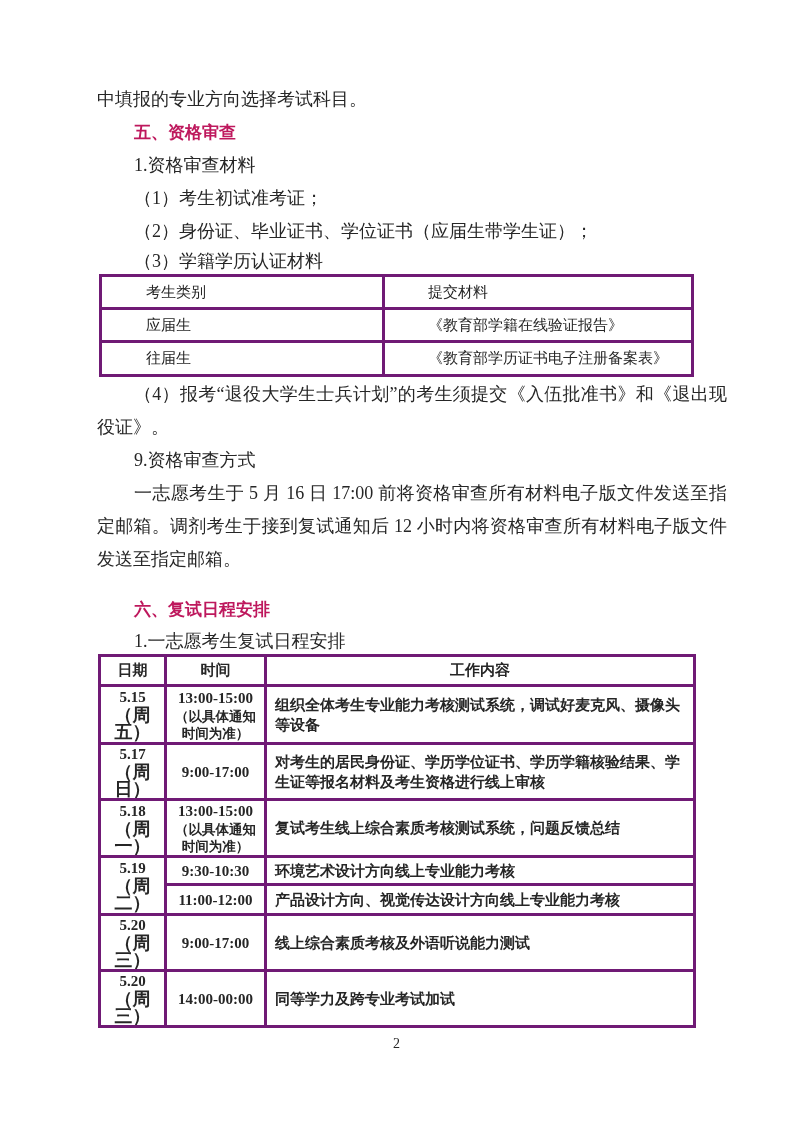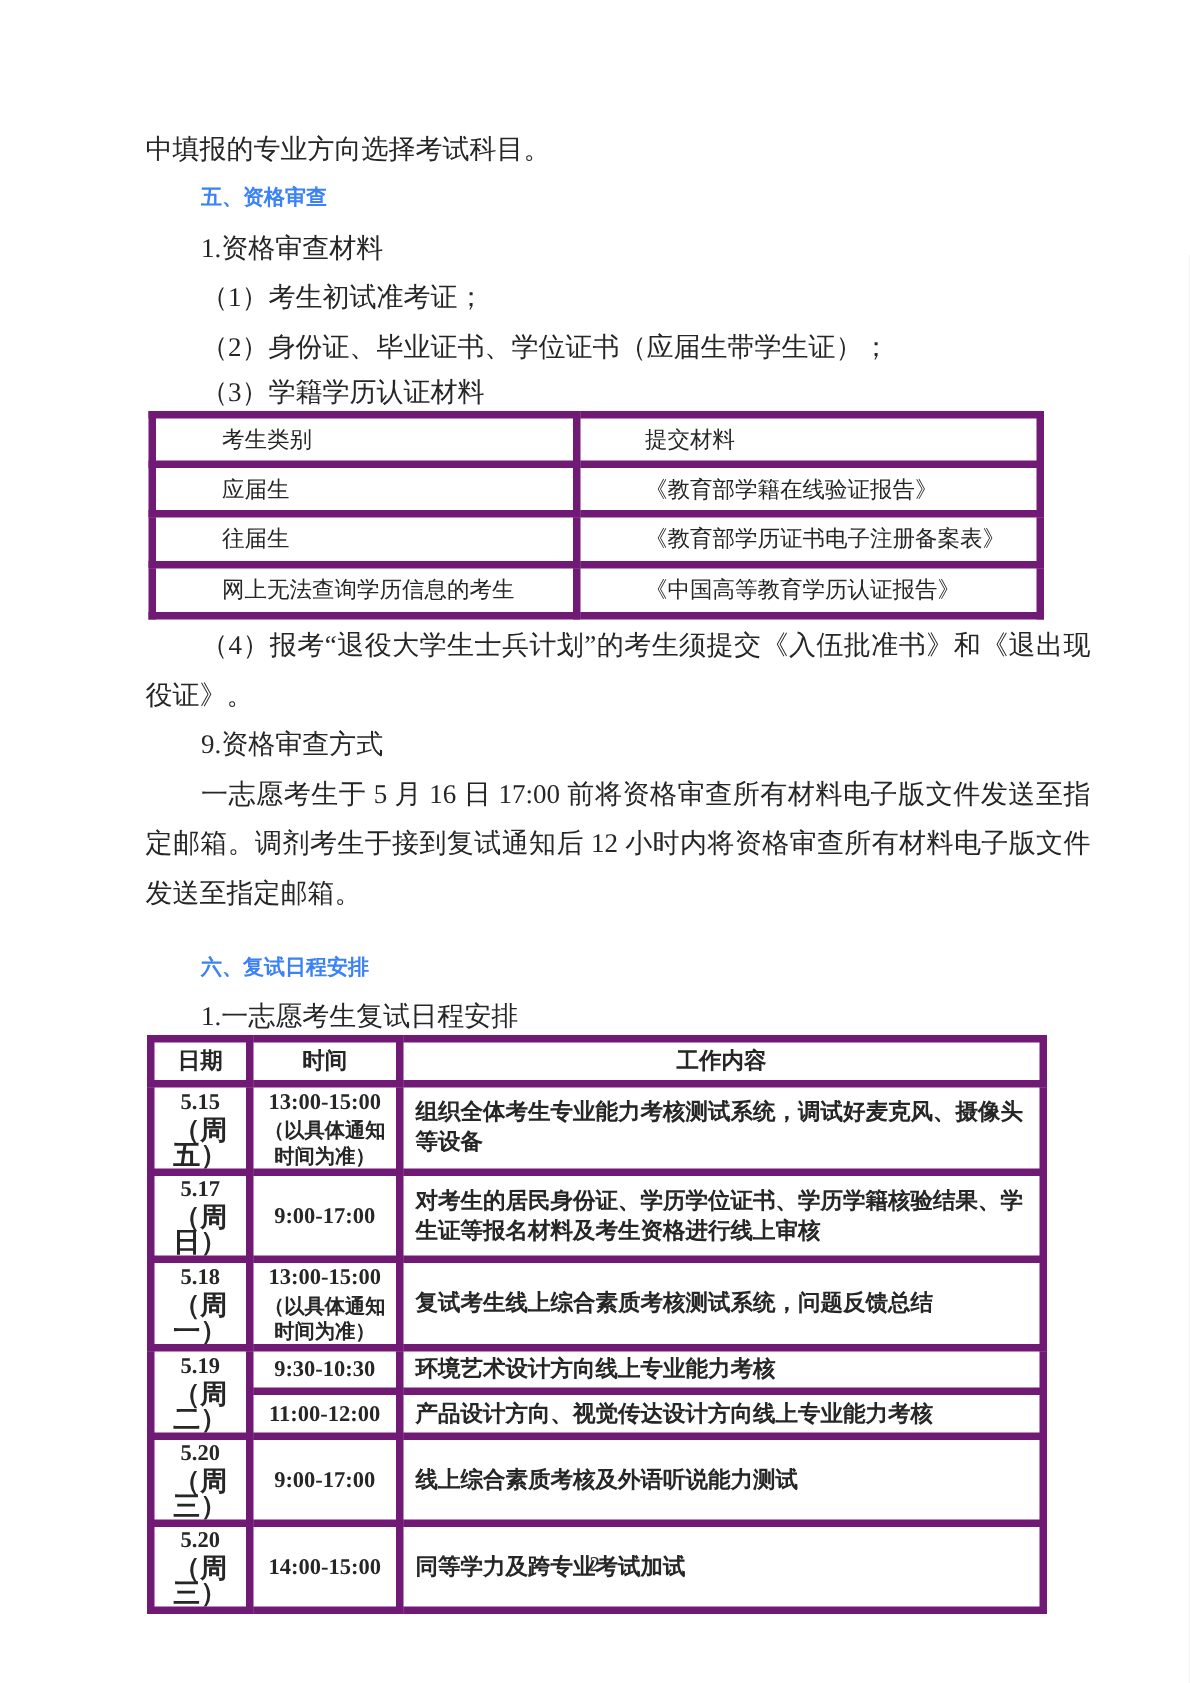--- a/index.html
+++ b/index.html
@@ -13,27 +13,27 @@
     color:#262626;
     font-family:"Liberation Serif","DejaVu Serif",serif;
     font-size:18px;
     overflow:hidden;
   }
   p{margin:0;line-height:33px;}
   .ind{text-indent:37px;}
   .just{text-align:justify;}
   .pretable{line-height:26px;}
   h3.sec{
-    margin:0;font-size:14px;font-weight:bold;
-    line-height:33px;text-indent:37px;color:#3b82f6;
+    margin:0;font-size:17px;font-weight:bold;
+    line-height:33px;text-indent:37px;color:#be185d;
   }
   h3.sec.gap{margin-top:17px;}
 
   table{border-collapse:collapse;table-layout:fixed;}
-  td,th{border:5px solid #701a75;overflow:hidden;}
+  td,th{border:3px solid #701a75;overflow:hidden;}
 
   
   .t1{width:592px;margin-left:2px;}
   .t1 td,.t1 th{font-size:15px;font-weight:normal;text-align:left;vertical-align:middle;}
   .t1 .c1{padding:0 4px 0 44px;}
   .t1 .c2{padding:0 4px 0 43px;}
   .t1 tr{height:33px;}
   .t1 tr.tall{height:34px;}
 
   
@@ -75,24 +75,20 @@
         <th class="c1">考生类别</th>
         <th class="c2">提交材料</th>
       </tr>
       <tr>
         <td class="c1">应届生</td>
         <td class="c2">《教育部学籍在线验证报告》</td>
       </tr>
       <tr class="tall">
         <td class="c1">往届生</td>
         <td class="c2">《教育部学历证书电子注册备案表》</td>
-      </tr>
-      <tr class="tall">
-        <td class="c1">网上无法查询学历信息的考生</td>
-        <td class="c2">《中国高等教育学历认证报告》</td>
       </tr>
     </tbody>
   </table>
 
   <p class="ind just" style="margin-top:1px">（4）报考“退役大学生士兵计划”的考生须提交《入伍批准书》和《退出现役证》。</p>
   <p class="ind">9.资格审查方式</p>
   <p class="ind just">一志愿考生于 5 月 16 日 17:00 前将资格审查所有材料电子版文件发送至指定邮箱。调剂考生于接到复试通知后 12 小时内将资格审查所有材料电子版文件发送至指定邮箱。</p>
 
   <h3 class="sec gap">六、复试日程安排</h3>
 
@@ -174,21 +170,21 @@
         </td>
         <td class="content-cell">线上综合素质考核及外语听说能力测试</td>
       </tr>
 
       <tr style="height:42px">
         <td class="date-cell">
           <div>5.20</div>
           <div class="weekday">（周三）</div>
         </td>
         <td class="time-cell">
-          <div>14:00-15:00</div>
+          <div>14:00-00:00</div>
         </td>
         <td class="content-cell">同等学力及跨专业考试加试</td>
       </tr>
     </tbody>
   </table>
 
   <div class="pagenum">2</div>
 
 </div>
 

